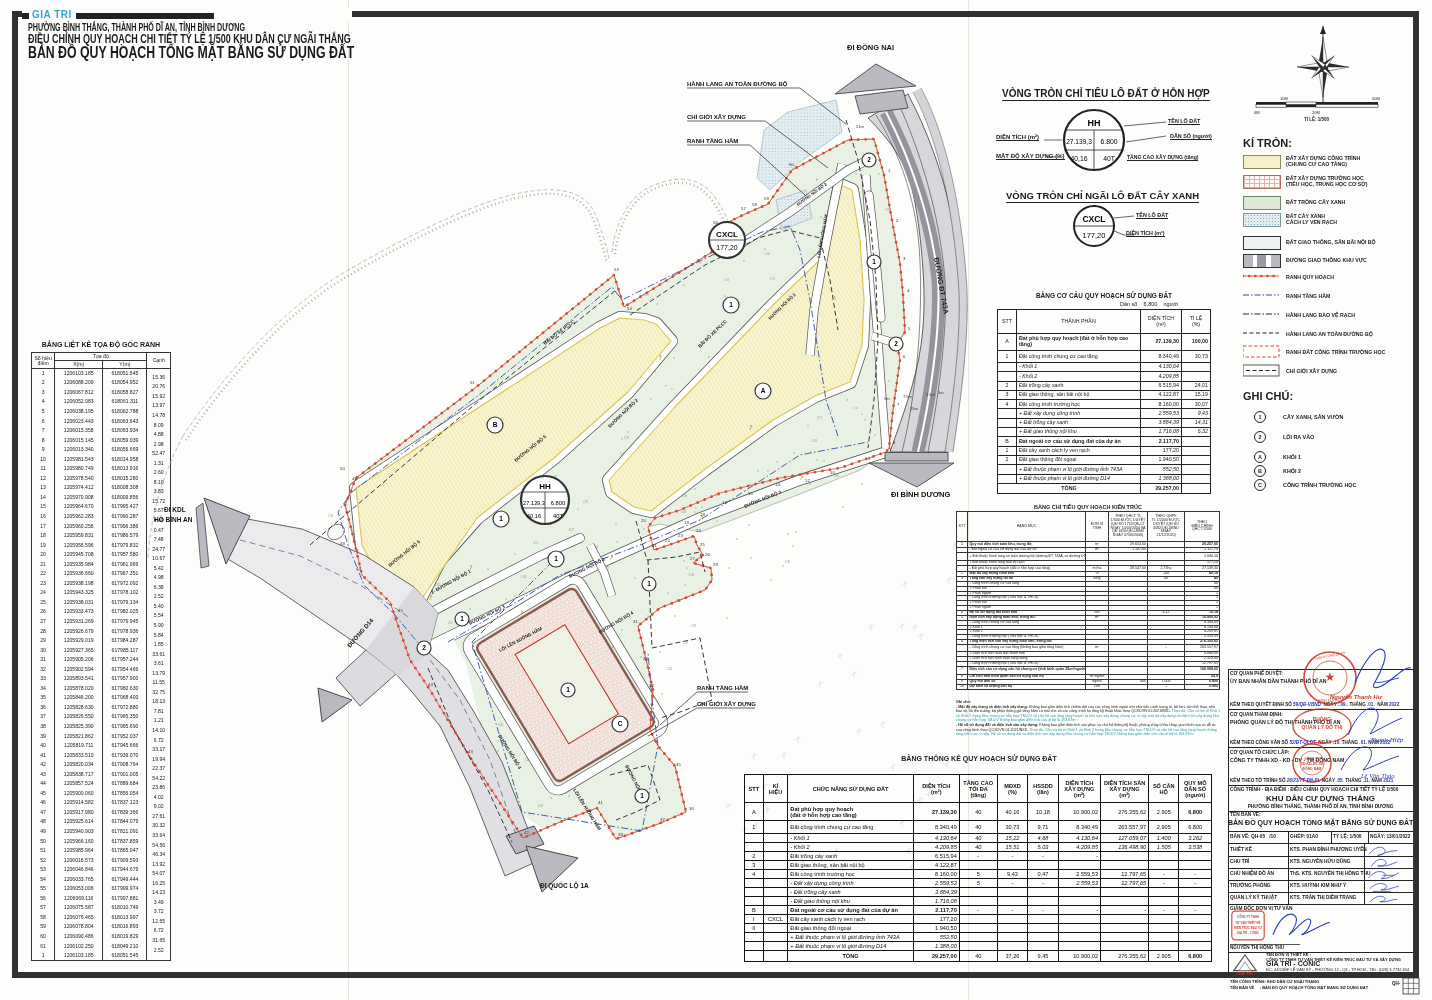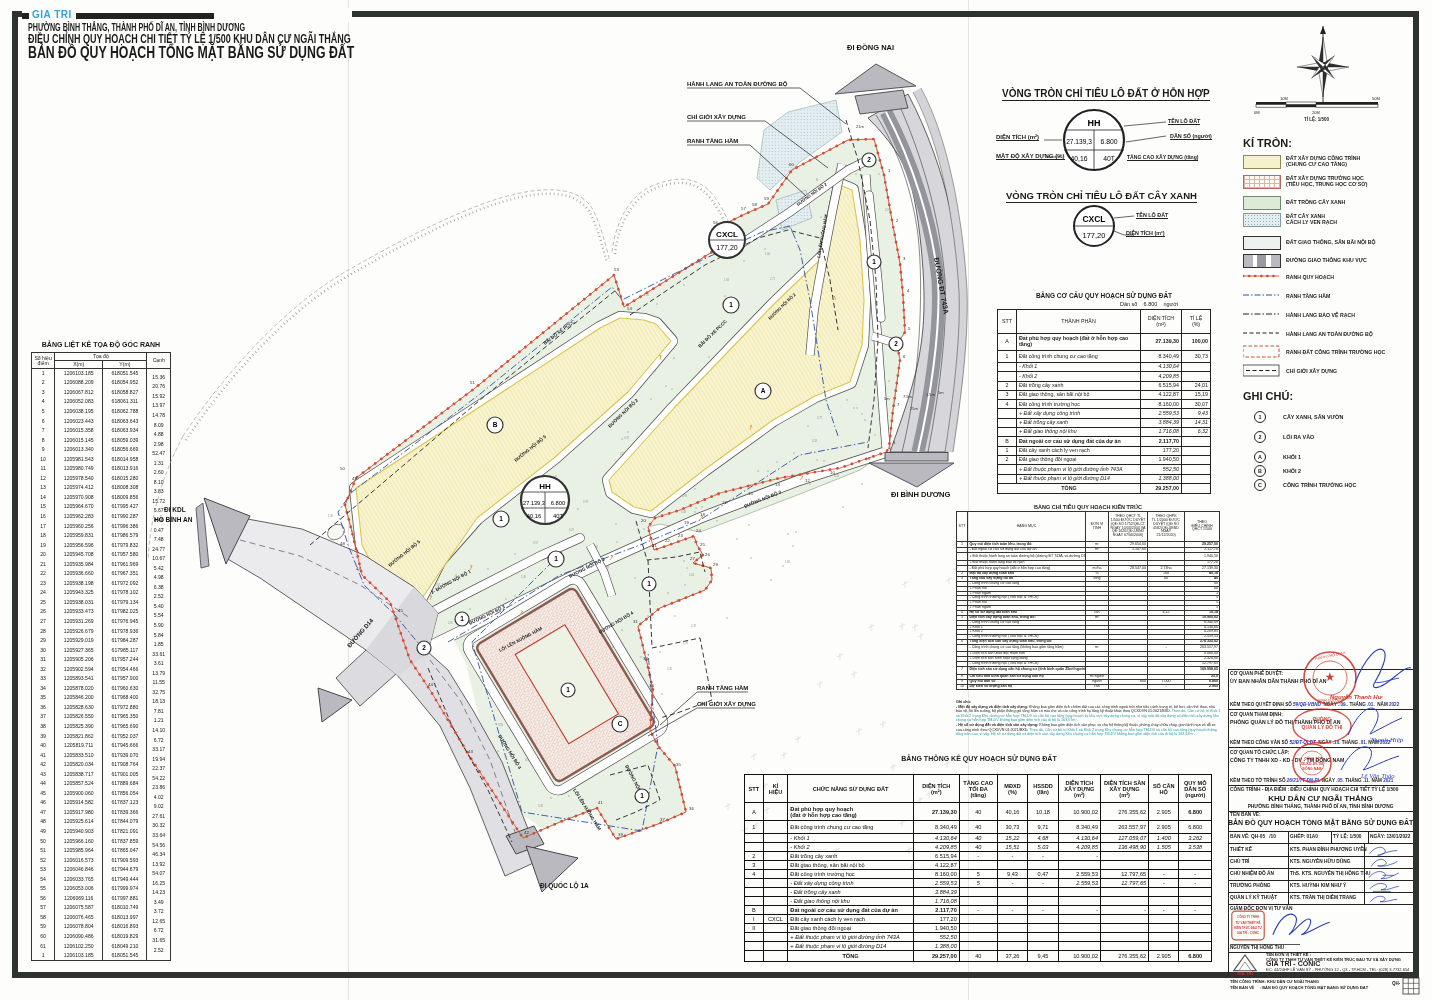--- a/index.html
+++ b/index.html
@@ -816,21 +816,21 @@
 <text x="129" y="44" text-anchor="middle" font-size="6.8" font-family="Liberation Sans">6.800</text>
 <text x="99" y="61" text-anchor="middle" font-size="6.8" font-family="Liberation Sans">40,16</text>
 <text x="129" y="61" text-anchor="middle" font-size="6.8" font-family="Liberation Sans">40T</text>
 <path d="M144,26 L186,22 M146,42 L186,36 M82,40 L64,40 M80,57 L66,57" stroke="#222" stroke-width="0.7" fill="none"></path>
 </svg>
     <div class="abs b" style="left:1168px;top:118px;font-size:5.4px;border-bottom:0.8px solid #222;">TÊN LÔ ĐẤT</div>
     <div class="abs b" style="left:1170px;top:133px;font-size:5.4px;border-bottom:0.8px solid #222;">DÂN SỐ (người)</div>
     <div class="abs b" style="left:1127px;top:154px;font-size:5.1px;border-bottom:0.8px solid #222;">TẦNG CAO XÂY DỰNG (tầng)</div>
     <div class="abs b" style="left:996px;top:134px;font-size:6px;border-bottom:0.8px solid #222;">DIỆN TÍCH (m²)</div>
     <div class="abs b" style="left:996px;top:153px;font-size:6px;border-bottom:0.8px solid #222;">MẬT ĐỘ XÂY DỰNG (%)</div>
-    <div class="abs b" style="left:1006px;top:190px;font-size:9.5px;border-bottom:1px solid #222;padding-bottom:1px;">VÒNG TRÒN CHỈ TIÊU LÔ ĐẤT CÂY XANH</div>
+    <div class="abs b" style="left:1006px;top:190px;font-size:9.5px;border-bottom:1px solid #222;padding-bottom:1px;">VÒNG TRÒN CHỈ NGÃI LÔ ĐẤT CÂY XANH</div>
     <svg class="abs" style="left:1060px;top:203px;" width="140" height="48" viewBox="0 0 140 48">
 <circle cx="34" cy="23" r="20" fill="#fff" stroke="#222" stroke-width="2"></circle>
 <path d="M15,23 L53,23" stroke="#222" stroke-width="0.8"></path>
 <text x="34" y="19" text-anchor="middle" font-size="8.5" font-weight="bold" font-family="Liberation Sans">CXCL</text>
 <text x="34" y="35" text-anchor="middle" font-size="7.5" font-family="Liberation Sans">177,20</text>
 <path d="M54,15 L74,13 M54,28 L64,32 L74,32" stroke="#222" stroke-width="0.7" fill="none"></path>
 </svg>
     <div class="abs b" style="left:1136px;top:212px;font-size:5.4px;border-bottom:0.8px solid #222;">TÊN LÔ ĐẤT</div>
     <div class="abs b" style="left:1126px;top:230px;font-size:5.4px;border-bottom:0.8px solid #222;">DIỆN TÍCH (m²)</div>
     <div class="abs b ctr" style="left:997px;top:292px;width:214px;font-size:6.5px;">BẢNG CƠ CẤU QUY HOẠCH SỬ DỤNG ĐẤT</div>
@@ -1545,21 +1545,21 @@
 <text x="29" y="18" text-anchor="middle">CÔNG TY</text>
 <text x="29" y="23" text-anchor="middle">XD-KD-DV-TM</text>
 <text x="29" y="28" text-anchor="middle">ĐÔNG NAM</text>
 </g>
 </svg>
     <svg class="abs" style="left:1335px;top:740px;" width="80" height="42" viewBox="0 0 80 42">
 <path d="M6,30 C16,10 28,4 34,8 C40,12 34,24 28,30 C36,28 50,20 64,16" fill="none" stroke="#2a3fb8" stroke-width="1"></path>
 <text x="26" y="38" font-size="6.5" fill="#2a3fb8" font-family="Liberation Serif" font-style="italic">Lê Văn Thảo</text>
 </svg>
     <div class="abs" style="left:1230px;top:787px;font-size:4.8px;font-weight:bold;">CÔNG TRÌNH - ĐỊA ĐIỂM : ĐIỀU CHỈNH QUY HOẠCH CHI TIẾT TỶ LỆ 1/500</div>
-    <div class="abs b ctr" style="left:1228px;top:794px;width:185px;font-size:8px;">KHU DÂN CƯ NGÃI THẮNG</div>
+    <div class="abs b ctr" style="left:1228px;top:794px;width:185px;font-size:8px;">KHU DÂN CƯ DỰNG THẮNG</div>
     <div class="abs ctr" style="left:1228px;top:804px;width:185px;font-size:4.8px;font-weight:bold;">PHƯỜNG BÌNH THẮNG, THÀNH PHỐ DĨ AN, TỈNH BÌNH DƯƠNG</div>
     <div class="abs" style="left:1228px;top:811px;width:185px;border-top:0.8px solid #222;"></div>
     <div class="abs" style="left:1230px;top:812px;font-size:4.8px;font-weight:bold;">TÊN BẢN VẼ:</div>
     <div class="abs b ctr" style="left:1228px;top:819px;width:185px;font-size:7px;white-space:nowrap;">BẢN ĐỒ QUY HOẠCH TỔNG MẶT BẰNG SỬ DỤNG ĐẤT</div>
     <div class="abs" style="left:1228px;top:831px;width:185px;border-top:0.8px solid #222;"></div>
     <div class="abs" style="left:1228px;top:831px;width:185px;height:12px;">
 <div class="abs" style="left:2px;top:3px;font-size:4.8px;font-weight:bold;">BẢN VẼ: QH-05&nbsp;&nbsp;&nbsp;/10</div>
 <div class="abs" style="left:62px;top:3px;font-size:4.8px;font-weight:bold;">GHÉP: 01A0</div>
 <div class="abs" style="left:105px;top:3px;font-size:4.8px;font-weight:bold;">TỶ LỆ: 1/500</div>
 <div class="abs" style="left:142px;top:3px;font-size:4.8px;font-weight:bold;">NGÀY: 13/01/2022</div>

